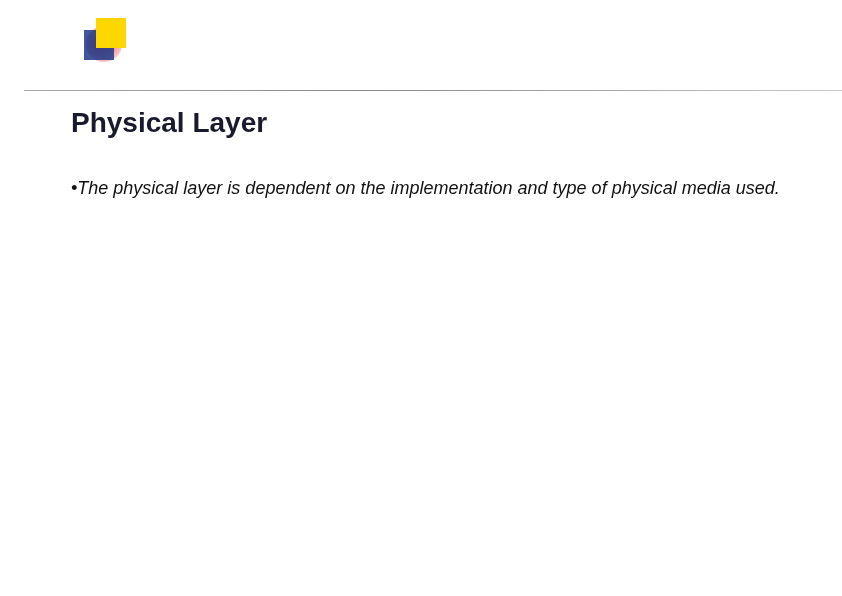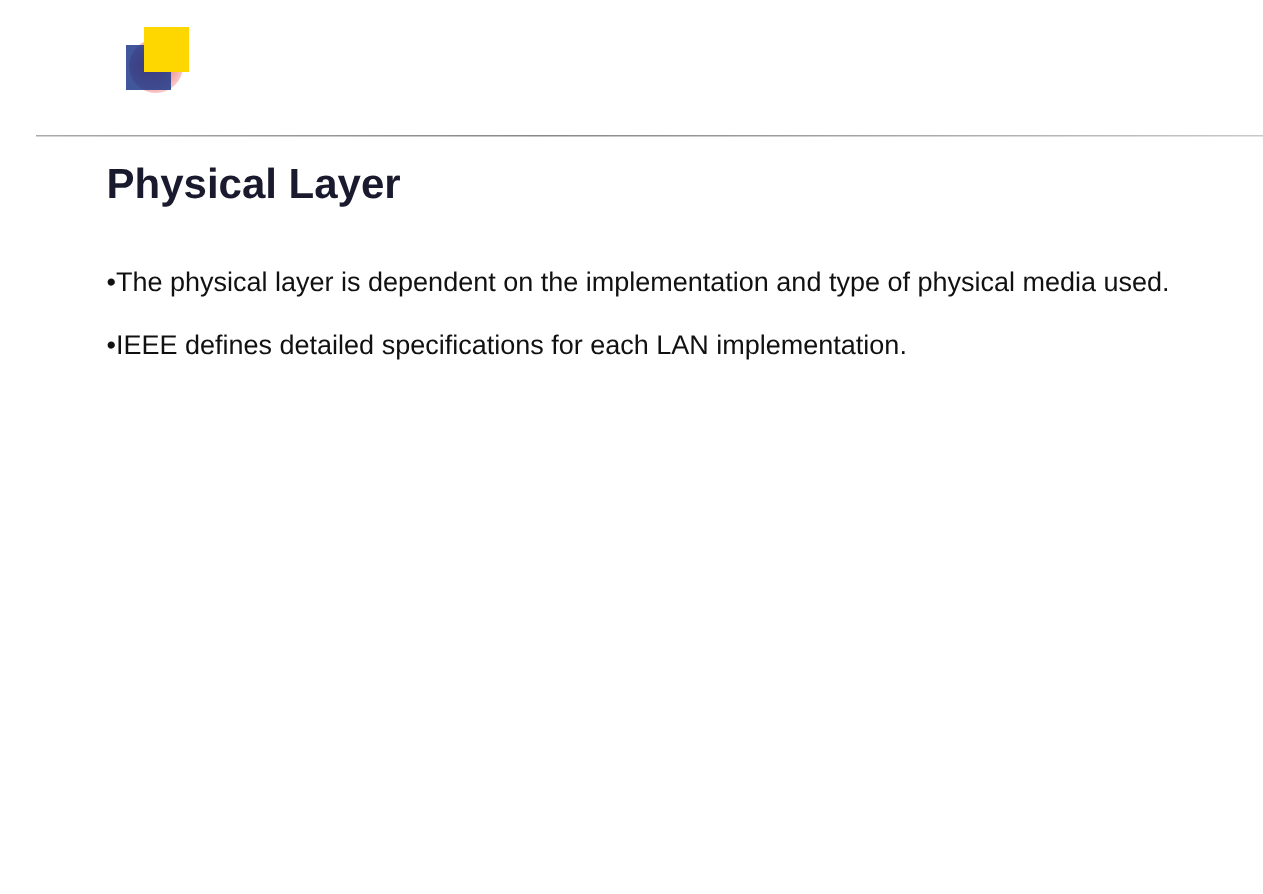--- a/index.html
+++ b/index.html
@@ -101,20 +101,21 @@
       right: 47px;
       font-size: 18px;
       color: #111111;
       font-family: Arial, sans-serif;
       line-height: 1.55;
     }
 
     .bullet-item {
       margin-bottom: 14px;
       text-align: justify;
+      font-style: italic;
     }
 
     .bullet-item .bullet-text {
       display: block;
     }
   </style>
 </head>
 <body>
 
 <div class="slide-container">
@@ -130,20 +131,17 @@
   <div class="top-line"></div>
 
   <h1 class="slide-title">Physical Layer</h1>
 
   <div class="content-area">
 
     <div class="bullet-item">
       <span class="bullet-text">•The physical layer is dependent on the implementation and type of physical media used.</span>
     </div>
 
-    <div class="bullet-item">
-      <span class="bullet-text">•IEEE   defines   detailed   specifications   for   each   LAN implementation.</span>
-    </div>
 
 
   </div>
 
 </div>
 
 </body></html>

